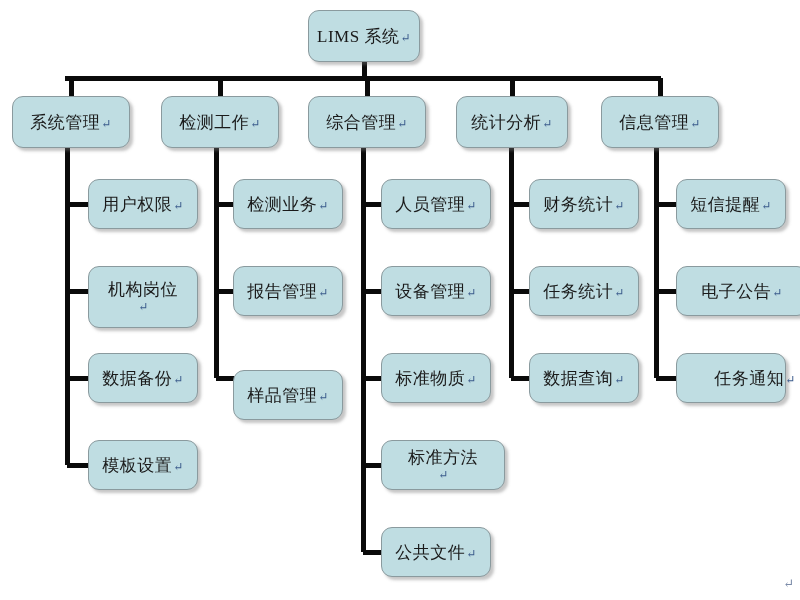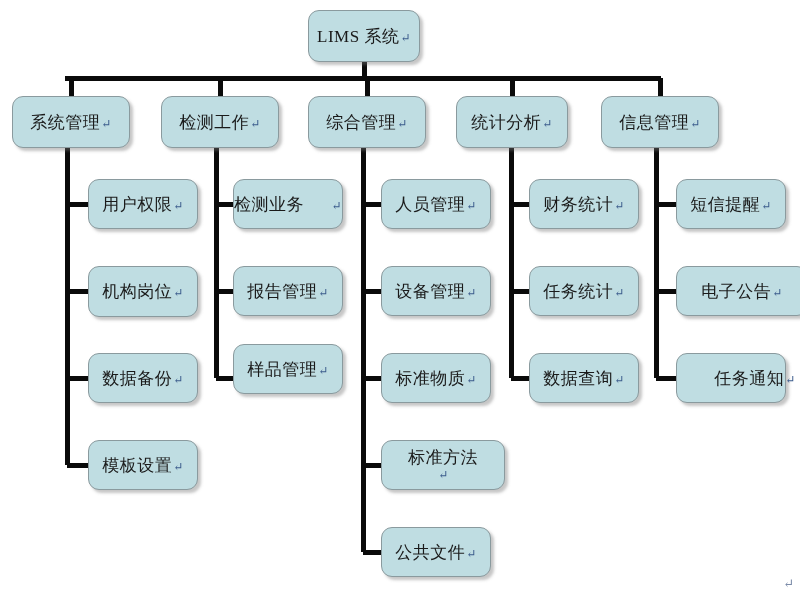--- a/index.html
+++ b/index.html
@@ -105,45 +105,45 @@
         <span class="pilcrow">↵</span>
       </div>
       <div class="node branch" style="left: 12px; top: 96px; width: 118px; height: 52px;">
         <span class="lbl">系统管理</span>
         <span class="pilcrow">↵</span>
       </div>
       <div class="node leaf" style="left: 88px; top: 179px; width: 110px; height: 50px;">
         <span class="lbl">用户权限</span>
         <span class="pilcrow">↵</span>
       </div>
-      <div class="node leaf" style="left: 88px; top: 266px; width: 110px; height: 51px;">
+      <div class="node leaf" style="left: 88px; top: 266px; width: 110px; height: 62px; flex-direction: column;">
         <span class="lbl">机构岗位</span>
         <span class="pilcrow">↵</span>
       </div>
       <div class="node leaf" style="left: 88px; top: 353px; width: 110px; height: 50px;">
         <span class="lbl">数据备份</span>
         <span class="pilcrow">↵</span>
       </div>
       <div class="node leaf" style="left: 88px; top: 440px; width: 110px; height: 50px;">
         <span class="lbl">模板设置</span>
         <span class="pilcrow">↵</span>
       </div>
       <div class="node branch" style="left: 161px; top: 96px; width: 118px; height: 52px;">
         <span class="lbl">检测工作</span>
         <span class="pilcrow">↵</span>
       </div>
-      <div class="node leaf" style="left: 233px; top: 179px; width: 110px; height: 50px; justify-content: space-between;">
+      <div class="node leaf" style="left: 233px; top: 179px; width: 110px; height: 50px;">
         <span class="lbl">检测业务</span>
         <span class="pilcrow">↵</span>
       </div>
       <div class="node leaf" style="left: 233px; top: 266px; width: 110px; height: 50px;">
         <span class="lbl">报告管理</span>
         <span class="pilcrow">↵</span>
       </div>
-      <div class="node leaf" style="left: 233px; top: 344px; width: 110px; height: 50px;">
+      <div class="node leaf" style="left: 233px; top: 370px; width: 110px; height: 50px;">
         <span class="lbl">样品管理</span>
         <span class="pilcrow">↵</span>
       </div>
       <div class="node branch" style="left: 308px; top: 96px; width: 118px; height: 52px;">
         <span class="lbl">综合管理</span>
         <span class="pilcrow">↵</span>
       </div>
       <div class="node leaf" style="left: 381px; top: 179px; width: 110px; height: 50px;">
         <span class="lbl">人员管理</span>
         <span class="pilcrow">↵</span>

